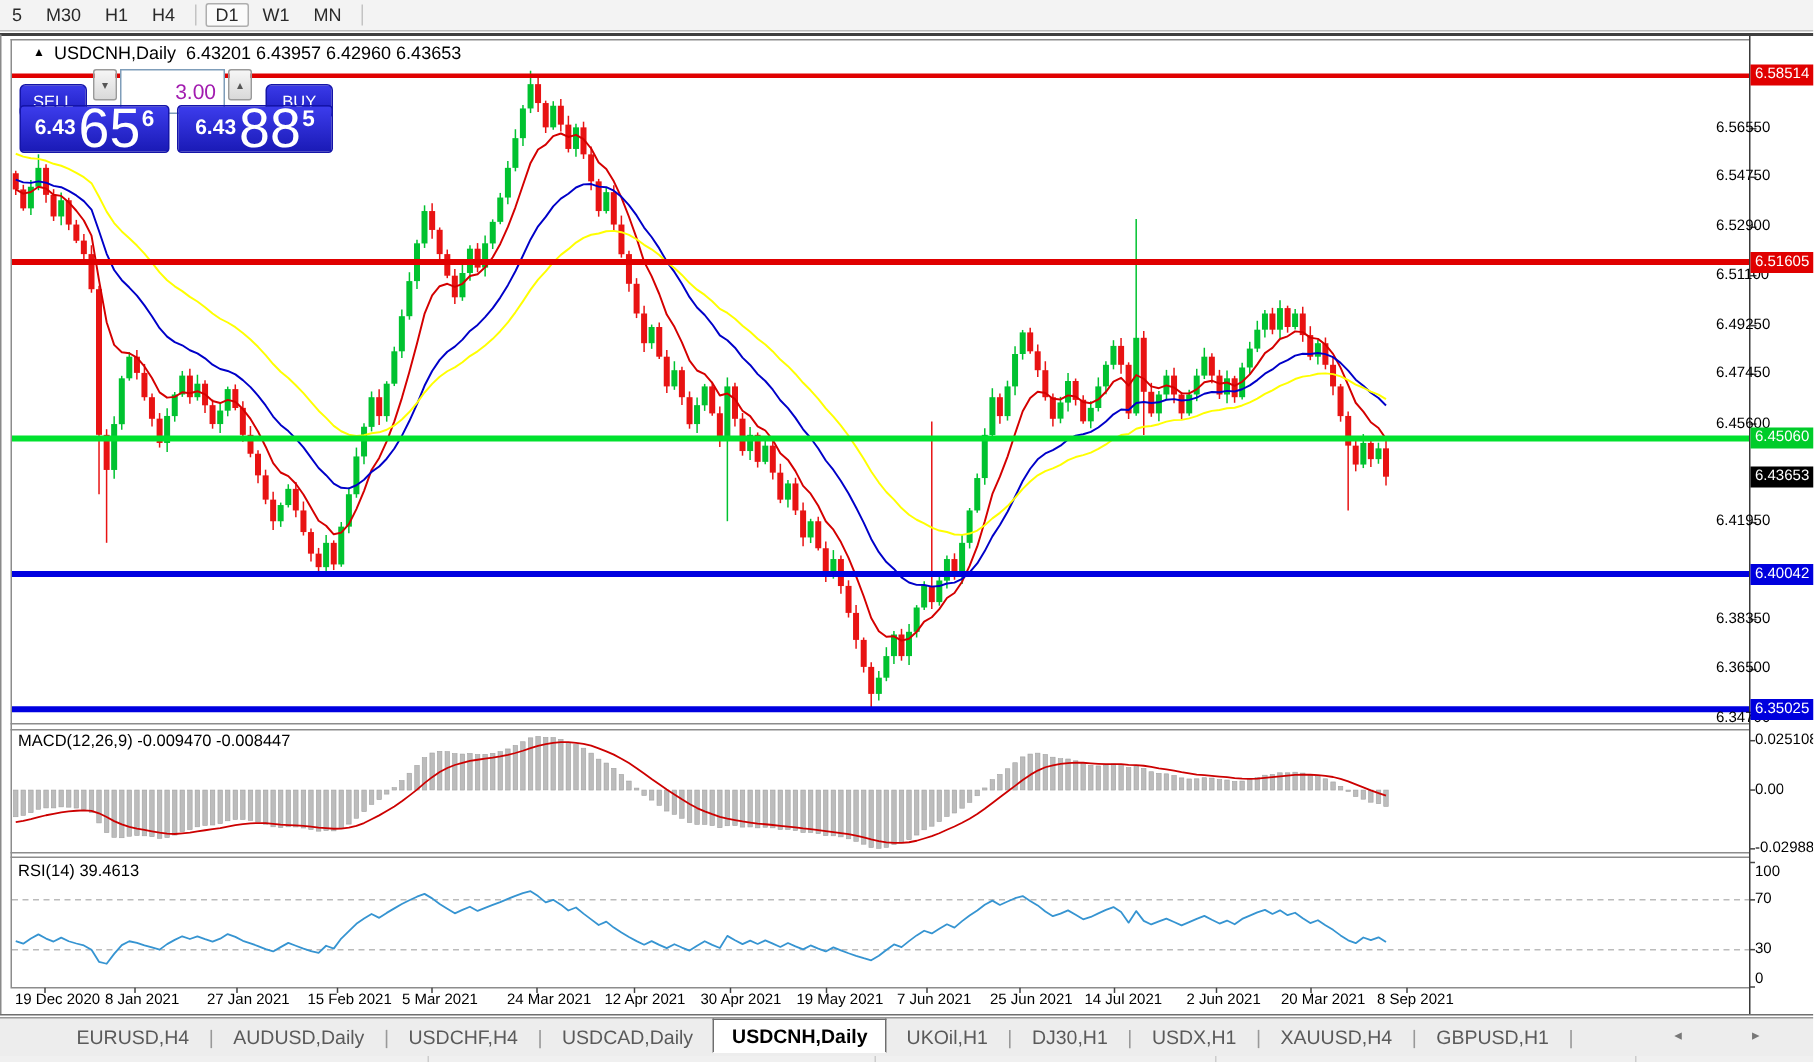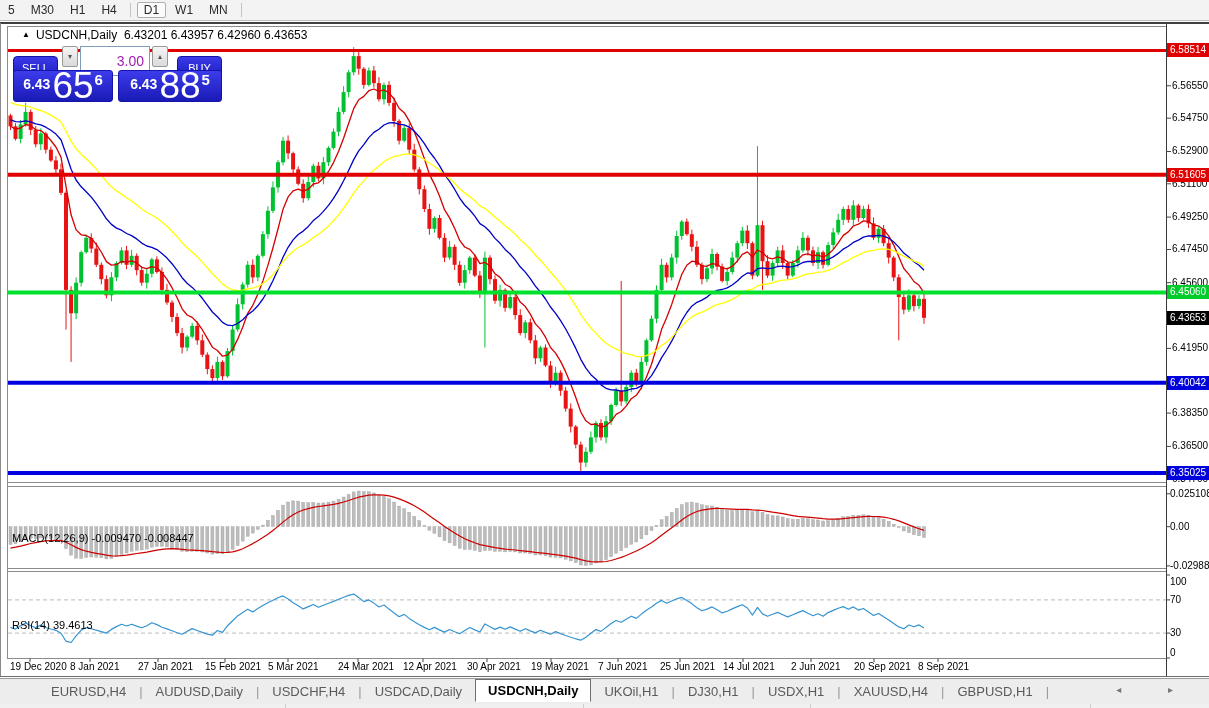--- a/index.html
+++ b/index.html
@@ -30,23 +30,23 @@
             display:flex;align-items:center;justify-content:center;box-sizing:border-box;}
   .vol-input{position:absolute;left:67px;top:2px;width:70px;height:30px;background:#fff;border:1px solid #7f9db9;
              box-sizing:border-box;font-size:14px;color:#a21caf;display:flex;align-items:center;justify-content:flex-end;padding-right:5px;}
   .price-box{position:absolute;top:26px;height:32px;width:100px;border-radius:3px;
              background:linear-gradient(180deg,#3c3cec,#1a1ab6);border:1px solid #1414a8;color:#fff;
              display:flex;align-items:center;justify-content:center;box-sizing:border-box;padding-bottom:1px;}
   .price-box .small{font-size:14px;font-weight:bold;margin-right:2px;margin-bottom:3px;}
   .price-box .big{font-size:37px;line-height:30px;font-weight:normal;}
   .price-box .sup{font-size:15px;font-weight:bold;margin-bottom:13px;margin-left:1px;}
   
-  .pane-label{position:absolute;left:12px;font-size:11px;color:#000;z-index:5;white-space:nowrap;margin-top:44px;}
+  .pane-label{position:absolute;left:12px;font-size:11px;color:#000;z-index:5;white-space:nowrap;}
   
-  .axis-label{position:absolute;left:1172px;font-size:10px;color:#000;white-space:nowrap;}
+  .axis-label{position:absolute;left:1144px;font-size:10px;color:#000;white-space:nowrap;}
   .axis-badge{position:absolute;left:1167px;width:42px;height:14px;line-height:14px;font-size:10px;
               color:#fff;padding-left:3px;white-space:nowrap;overflow:hidden;z-index:4;}
   .sub-axis-label{position:absolute;left:1170px;font-size:10px;color:#000;white-space:nowrap;max-width:39px;overflow:hidden;}
   
   .date-label{position:absolute;top:661px;font-size:10px;color:#000;white-space:nowrap;margin-left:8px;}
   
   .tabbar{position:absolute;left:0;top:678px;width:1209px;height:26px;background:#ededed;
           border-top:1px solid #9a9a9a;display:flex;align-items:center;font-size:13px;color:#5a5a5a;box-sizing:border-box;}
   .tab-spacer{width:38px;}
   .tab{padding:2px 13px;white-space:nowrap;cursor:default;}
@@ -758,21 +758,21 @@
       <div class="date-label" style="left: 197px;">15 Feb 2021</div>
       <div class="date-label" style="left: 260px;">5 Mar 2021</div>
       <div class="date-label" style="left: 330px;">24 Mar 2021</div>
       <div class="date-label" style="left: 395px;">12 Apr 2021</div>
       <div class="date-label" style="left: 459px;">30 Apr 2021</div>
       <div class="date-label" style="left: 523px;">19 May 2021</div>
       <div class="date-label" style="left: 590px;">7 Jun 2021</div>
       <div class="date-label" style="left: 652px;">25 Jun 2021</div>
       <div class="date-label" style="left: 715px;">14 Jul 2021</div>
       <div class="date-label" style="left: 783px;">2 Jun 2021</div>
-      <div class="date-label" style="left: 846px;">20 Sep 2021</div>
+      <div class="date-label" style="left: 846px;">20 Mar 2021</div>
       <div class="date-label" style="left: 910px;">8 Sep 2021</div>
     </div>
 
   <div class="tabbar" id="tabbar">
       <div class="tab-spacer"></div>
       <span class="tab">EURUSD,H4</span>
       <span class="tab-sep">|</span>
       <span class="tab">AUDUSD,Daily</span>
       <span class="tab-sep">|</span>
       <span class="tab">USDCHF,H4</span>

